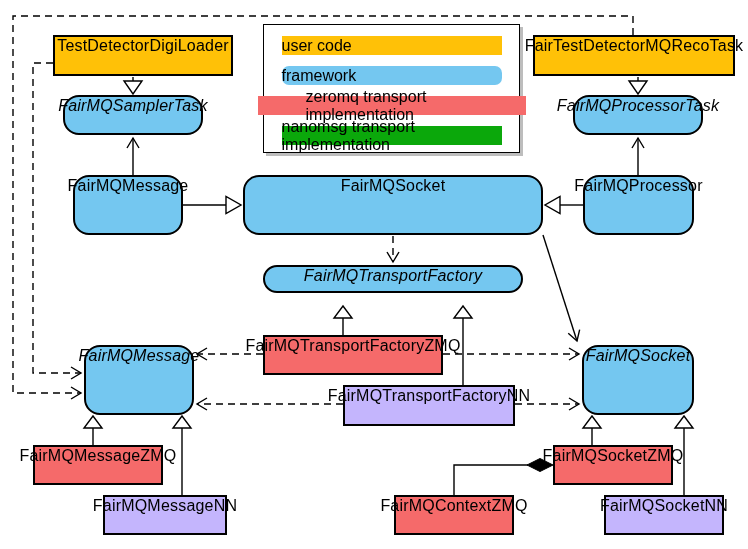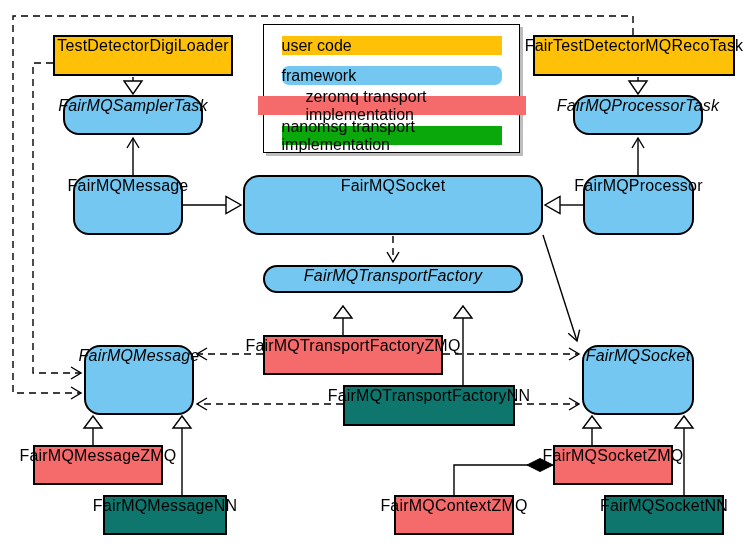--- a/index.html
+++ b/index.html
@@ -9,21 +9,21 @@
   }
   #wires{position:absolute;left:0;top:0;z-index:1;}
   .node{
     position:absolute;z-index:2;box-sizing:border-box;border:2px solid #000;
     display:flex;justify-content:center;text-align:center;
     font-size:16px;font-weight:400;letter-spacing:.2px;line-height:1.1;
   }
   .node.cat-user{background:#ffc107;}
   .node.cat-framework{background:#74c7f0;border-radius:16px;}
   .node.cat-zeromq{background:#f56a6a;}
-  .node.cat-nanomsg{background:#0f766e;}
+  .node.cat-nanomsg{background:#c4b5fd;}
   .node.abstract{font-style:italic;}
   #legend{
     position:absolute;z-index:2;left:263px;top:24px;width:257px;height:129px;
     box-sizing:border-box;background:#fff;border:1.5px solid #000;
     box-shadow:3px 3px 0 #bdbdbd;
     display:flex;flex-direction:column;align-items:center;
     padding-top:11px;gap:11px;
   }
   .legend-row{
     width:220px;height:19px;display:flex;align-items:center;justify-content:flex-start;

